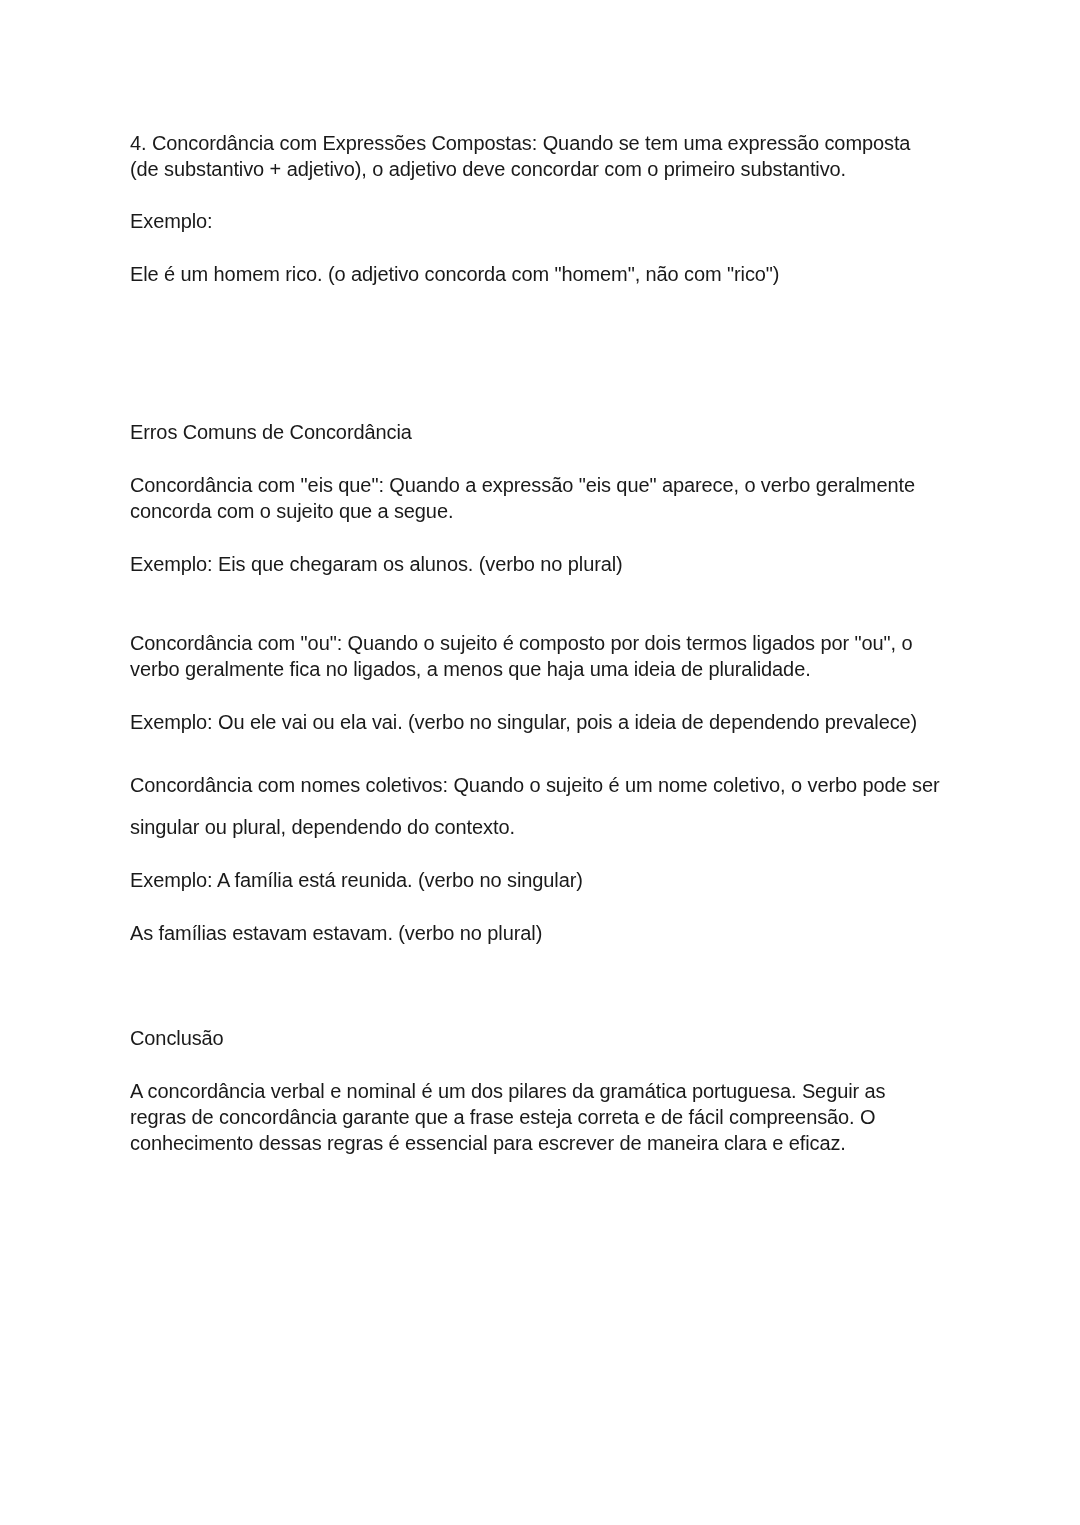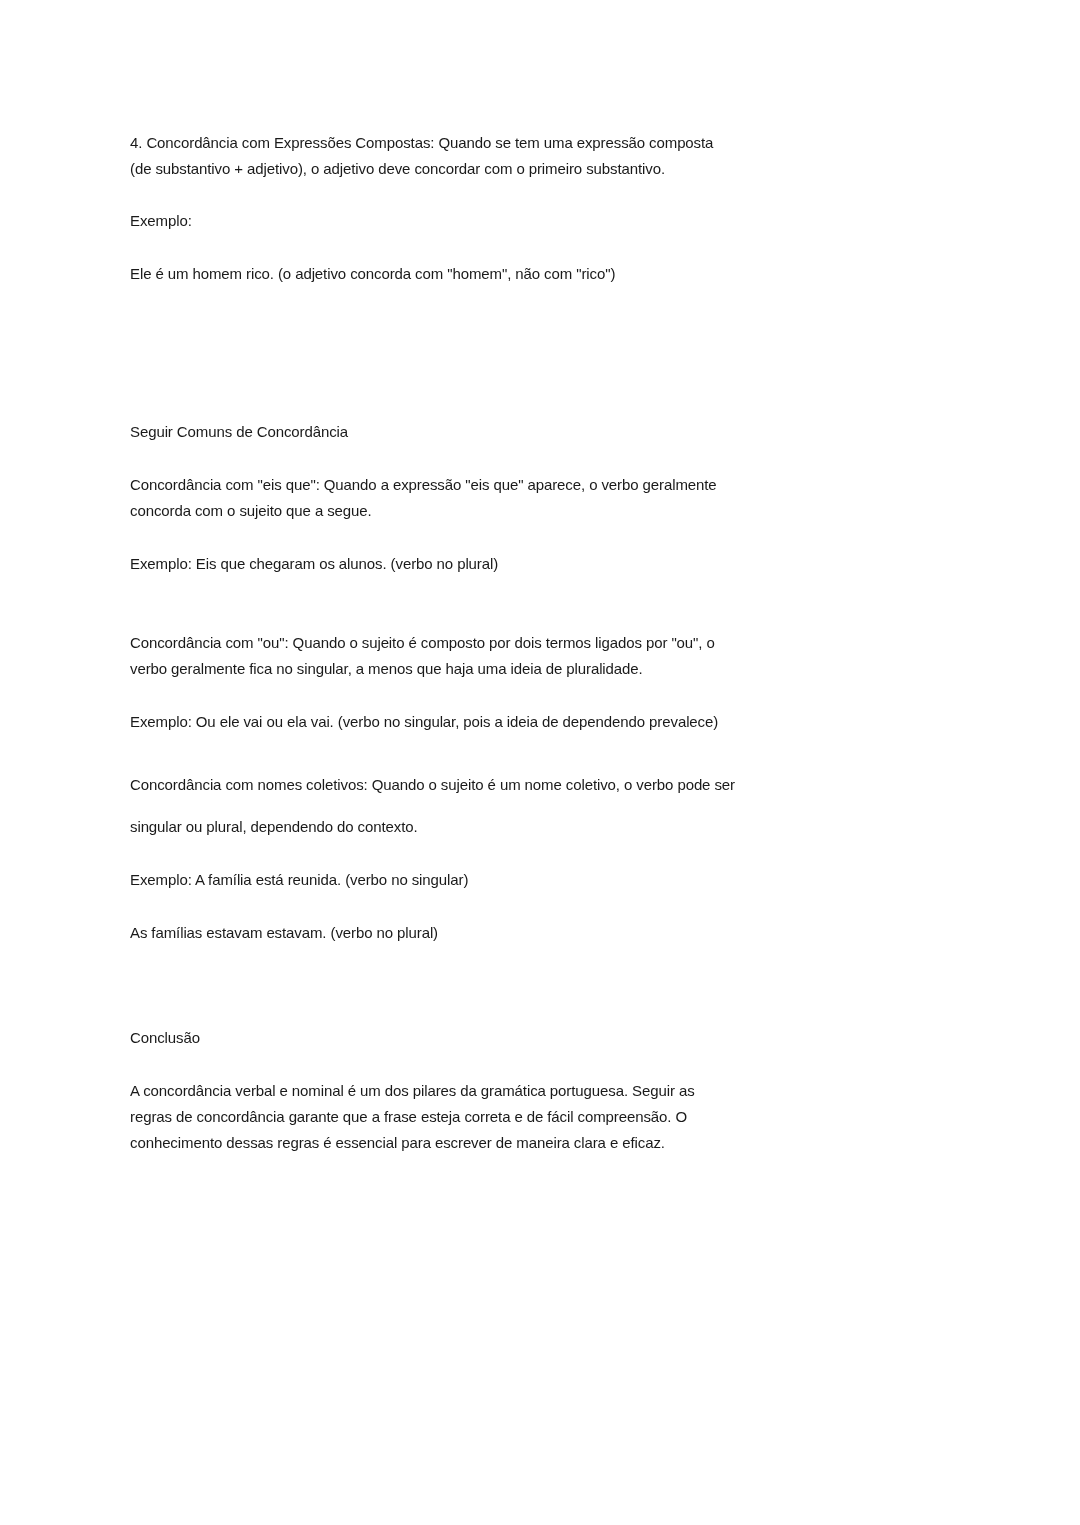--- a/index.html
+++ b/index.html
@@ -18,47 +18,47 @@
   .page {
     position: absolute;
     left: 0; top: 0;
     width: 1080px;
     height: 1525px;
     background: #ffffff;
   }
   .line {
     position: absolute;
     left: 130px;
-    font-size: 15px;
+    font-size: 20px;
     line-height: 24px;
     white-space: nowrap;
     letter-spacing: -0.1px;
   }
 </style>
 </head>
 <body>
 
 <div class="page">
 
   <div>
     <div class="line" style="top:131px">4. Concordância com Expressões Compostas: Quando se tem uma expressão composta</div>
     <div class="line" style="top:157px">(de substantivo + adjetivo), o adjetivo deve concordar com o primeiro substantivo.</div>
     <div class="line" style="top:209px">Exemplo:</div>
     <div class="line" style="top:262px">Ele é um homem rico. (o adjetivo concorda com "homem", não com "rico")</div>
   </div>
 
   <div>
-    <div class="line" style="top:420px">Seguir Comuns de Concordância</div>
+    <div class="line" style="top:420px">Erros Comuns de Concordância</div>
 
     <div class="line" style="top:473px">Concordância com "eis que": Quando a expressão "eis que" aparece, o verbo geralmente</div>
     <div class="line" style="top:499px">concorda com o sujeito que a segue.</div>
     <div class="line" style="top:552px">Exemplo: Eis que chegaram os alunos. (verbo no plural)</div>
 
     <div class="line" style="top:631px">Concordância com "ou": Quando o sujeito é composto por dois termos ligados por "ou", o</div>
-    <div class="line" style="top:657px">verbo geralmente fica no singular, a menos que haja uma ideia de pluralidade.</div>
+    <div class="line" style="top:657px">verbo geralmente fica no ligados, a menos que haja uma ideia de pluralidade.</div>
     <div class="line" style="top:710px">Exemplo: Ou ele vai ou ela vai. (verbo no singular, pois a ideia de dependendo prevalece)</div>
 
     <div class="line" style="top:773px">Concordância com nomes coletivos: Quando o sujeito é um nome coletivo, o verbo pode ser</div>
     <div class="line" style="top:815px">singular ou plural, dependendo do contexto.</div>
     <div class="line" style="top:868px">Exemplo: A família está reunida. (verbo no singular)</div>
     <div class="line" style="top:921px">As famílias estavam estavam. (verbo no plural)</div>
   </div>
 
   <div>
     <div class="line" style="top:1026px">Conclusão</div>

